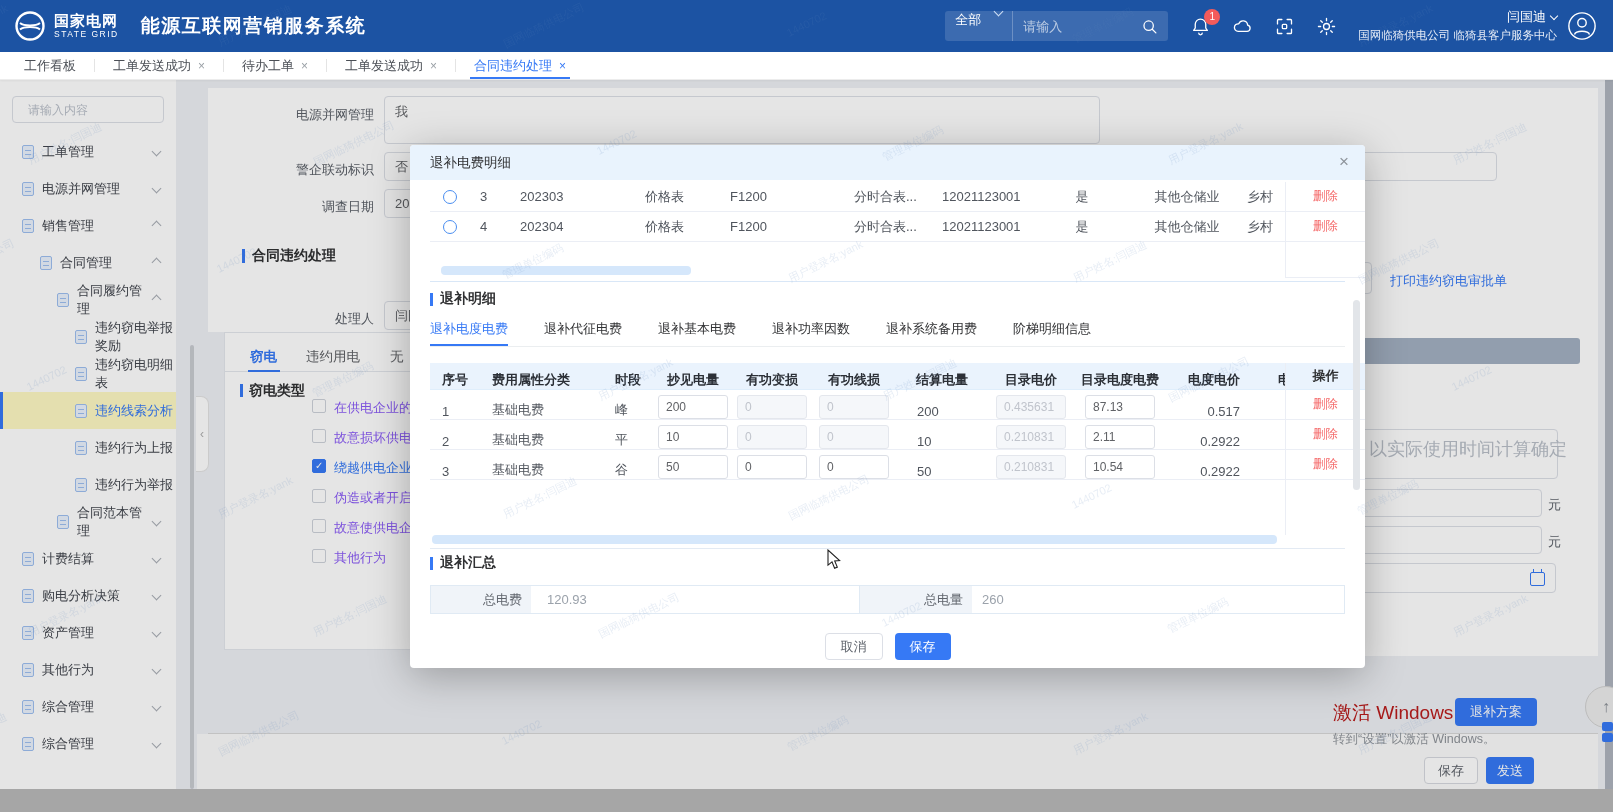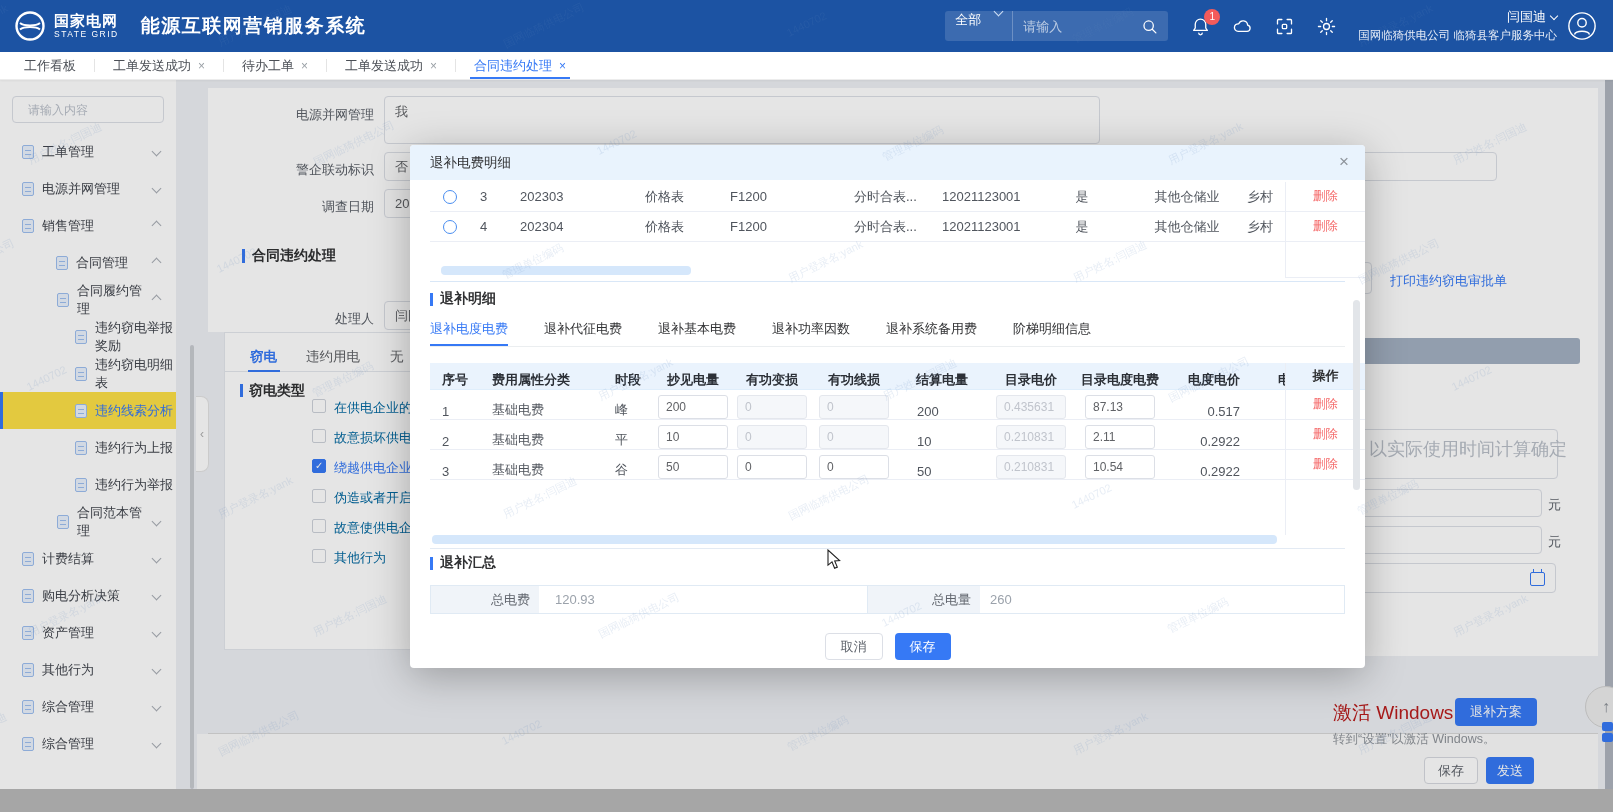--- a/index.html
+++ b/index.html
@@ -40,22 +40,22 @@
   .tsep{width:1px;height:13px;background:#e4e4e4;margin:0 14px}
 
   
   .sidebar{position:absolute;left:0;top:80px;width:176px;height:709px;background:#fff;z-index:1}
   .side-search{margin:16px 12px 10px 12px;height:27px;border:1px solid #dcdfe6;border-radius:4px;display:flex;align-items:center;padding:0 9px;gap:6px;color:#b3b9c2}
   .side-search svg{width:12px;height:12px;stroke:#b3b9c2;fill:none;stroke-width:1.6}
   .side-search input{border:none;width:130px;font-size:12px;color:#606266}
   .side-search input::placeholder{color:#b9bfc9}
   .menu{display:flex;flex-direction:column}
   .mi{height:37px;display:flex;align-items:center;font-size:13px;color:#41454d;cursor:pointer;position:relative}
-  .mi.l0{padding-left:22px}.mi.l1{padding-left:56px}.mi.l2{padding-left:57px}.mi.l3{padding-left:75px}
-  .mi.act{background:#fde047;color:#3679f5;box-shadow:inset 3px 0 0 #3679f5}
+  .mi.l0{padding-left:22px}.mi.l1{padding-left:40px}.mi.l2{padding-left:57px}.mi.l3{padding-left:75px}
+  .mi.act{background:#fef9c3;color:#3679f5;box-shadow:inset 3px 0 0 #3679f5}
   .dic{width:12px;height:14px;border:1px solid #9dbff0;border-radius:2px;margin-right:8px;background:#eaf2fd;position:relative;flex:0 0 auto}
   .dic::before,.dic::after{content:"";position:absolute;left:2px;right:2px;height:1px;background:#9dbff0}
   .dic::before{top:4px}.dic::after{top:8px}
   .chev{margin-left:auto;margin-right:16px;width:7px;height:7px;border-right:1.4px solid #a9adb5;border-bottom:1.4px solid #a9adb5;flex:0 0 auto}
   .chev.d{transform:rotate(45deg)}
   .chev.u{transform:rotate(-135deg)}
   .side-thumb{position:absolute;left:190px;top:345px;width:4px;height:444px;background:#c9ccd1;border-radius:2px;z-index:1}
   .collapse-handle{position:absolute;left:196px;top:396px;width:13px;height:76px;background:#fff;border:1px solid #e3e3e3;border-left:none;border-radius:0 8px 8px 0;z-index:1;display:flex;align-items:center;justify-content:center;color:#adadad;cursor:pointer}
   .collapse-handle::after{content:"‹";font-size:12px}
 
@@ -67,21 +67,21 @@
   .secbar{position:absolute;width:3px;height:14px;background:#3679f5}
   .sectitle{position:absolute;font-size:14px;font-weight:bold;color:#303133}
   .linkblue{position:absolute;font-size:13px;color:#3679f5;cursor:pointer}
   .bgtab{position:absolute;font-size:13.5px;color:#606266;cursor:pointer}
   .bgtab.on{color:#3679f5;font-weight:bold}
   .tabline{position:absolute;height:1px;background:#e4e7ed}
   .tabuline{position:absolute;height:2px;background:#3679f5}
   .cb{position:absolute;width:14px;height:14px;border:1px solid #cdd2da;border-radius:2px;background:#fff;cursor:pointer}
   .cb.ck{background:#3679f5;border-color:#3679f5}
   .cb.ck::after{content:"✓";color:#fff;font-size:10px;position:absolute;left:2px;top:0px}
-  .cblabel{position:absolute;font-size:13px;color:#0369a1}
+  .cblabel{position:absolute;font-size:13px;color:#8b5cf6}
   .cblabel.ck{color:#3679f5}
   .band{position:absolute;background:#a3b0c2;border-radius:3px}
   .unit{position:absolute;font-size:13px;color:#5f646c}
   .cal{position:absolute;width:15px;height:14px;border:1.4px solid #3679f5;border-radius:2px}
   .cal::before{content:"";position:absolute;left:2px;top:-4px;width:1.4px;height:3px;background:#3679f5}
   .cal::after{content:"";position:absolute;right:2px;top:-4px;width:1.4px;height:3px;background:#3679f5}
   .btn{position:absolute;border-radius:4px;font-size:13px;display:flex;align-items:center;justify-content:center;cursor:pointer;border:none}
   .btn.primary{background:#3679f5;color:#fff}
   .btn.plain{background:#fff;color:#5f646c;border:1px solid #d6d9df}
   .wintext1{position:absolute;font-size:19px;color:#b91c1c}
@@ -530,21 +530,21 @@
       </div>
     <div class="fixrow">
         <span class="del">删除</span>
       </div>
   </div>
 
   <div class="msec" style="left:20px;top:409px">
       <span>退补汇总</span>
     </div>
   <div class="sumrow">
-    <span class="sumlab" style="width:108px">总电费</span>
+    <span class="sumlab" style="width:100px">总电费</span>
     <span class="sumval" style="max-width:328px">120.93</span>
     <span class="sumdiv"></span>
     <span class="sumlab" style="width:112px">总电量</span>
     <span class="sumval" style="padding-left:10px">260</span>
   </div>
 
   <div class="mfoot">
     <button class="mbtn plain">取消</button>
     <button class="mbtn primary">保存</button>
   </div>

